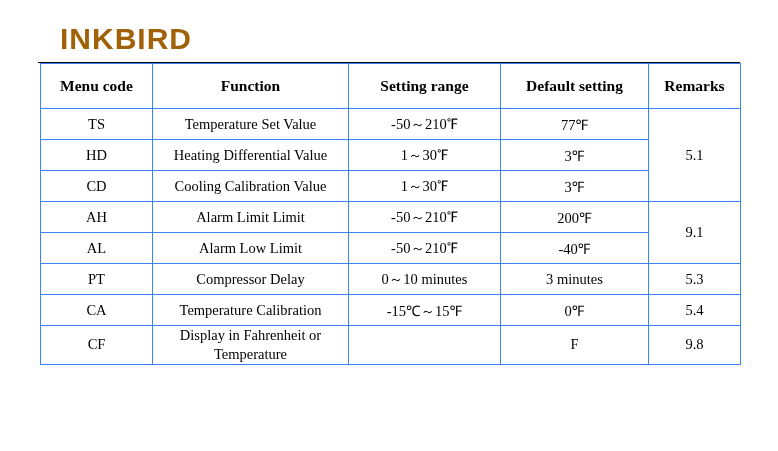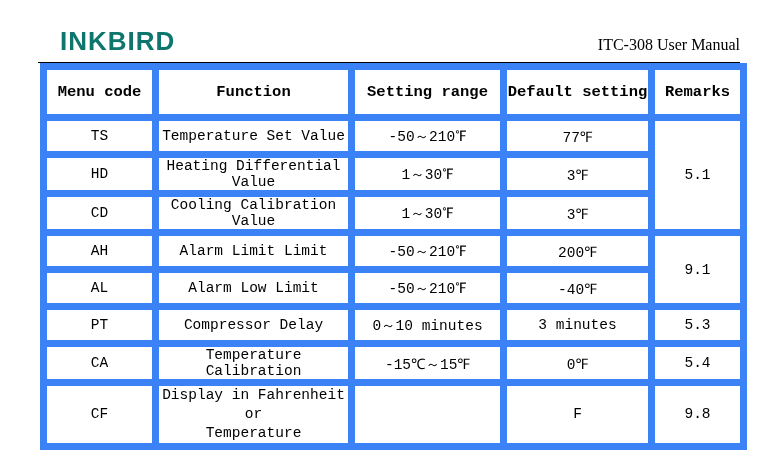--- a/index.html
+++ b/index.html
@@ -27,23 +27,23 @@
     display: flex;
     align-items: flex-end;
     justify-content: space-between;
     height: 56px;
     padding-top: 18px;
     box-sizing: border-box;
   }
   .logo {
     font-family: "Liberation Sans", sans-serif;
     font-weight: bold;
-    font-size: 26px;
+    font-size: 30px;
     letter-spacing: 1px;
-    color: #0f766e;
+    color: #a16207;
     line-height: 1;
     position: relative;
     top: -2px;
     padding-left: 22px;
   }
   .manual-title {
     font-family: "Liberation Serif", serif;
     font-size: 16px;
     color: #000000;
     padding-bottom: 2px;
@@ -63,24 +63,24 @@
   }
 
   
   table.spec {
     border-collapse: collapse;
     width: 700px;
     margin-left: 2px;
     table-layout: fixed;
   }
   table.spec td, table.spec th {
-    border: 7px solid #3b82f6;
+    border: 1px solid #3b82f6;
     text-align: center;
     vertical-align: middle;
-    font-family: Liberation Mono, monospace;
+    font-family: Liberation Serif, serif;
     font-size: 14.5px;
     padding: 0;
     height: 30px;
   }
   table.spec thead th {
     font-weight: bold;
     font-size: 15.5px;
     height: 44px;
   }
   td.tall {
@@ -95,21 +95,20 @@
   col.c4 { width: 148px; }
   col.c5 { width: 92px; }
 </style>
 </head>
 <body>
 
 <div class="page">
 
   <div class="header">
     <div class="logo">INKBIRD</div>
-    <div class="manual-title">ITC-308 User Manual</div>
   </div>
   <hr class="hr">
 
 
   <table class="spec">
     <colgroup>
       <col class="c1">
         <col class="c2">
         <col class="c3">
         <col class="c4">

